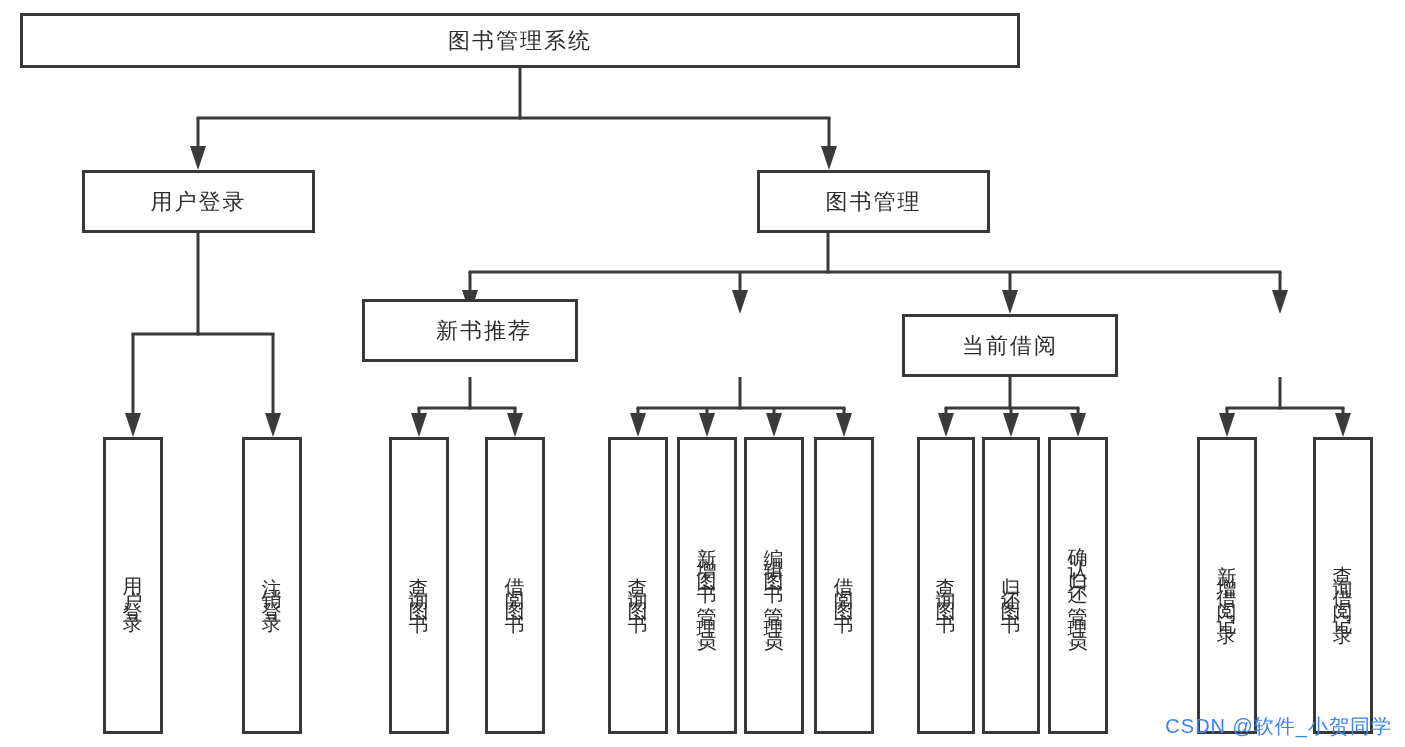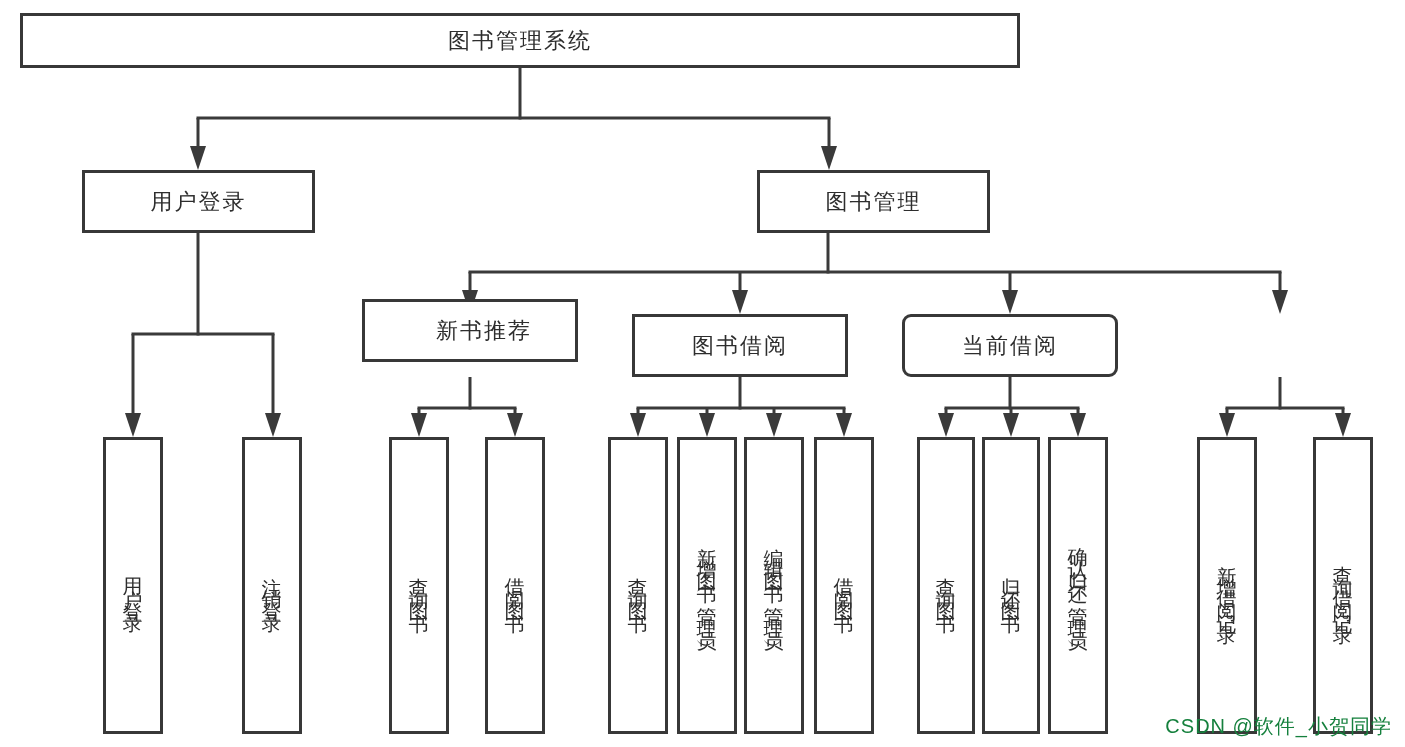--- a/index.html
+++ b/index.html
@@ -51,21 +51,21 @@
     font-size: 20px;
     letter-spacing: 12px;
     color: #2d2d2d;
     line-height: 1;
   }
   .watermark {
     position: absolute;
     right: 13px;
     top: 713px;
     font-size: 20px;
-    color: #15803d;
+    color: #3b82f6;
     letter-spacing: 1px;
     z-index: 3;
     white-space: nowrap;
     text-align: right;
   }
 </style>
 </head>
 <body>
 
 <div class="canvas">
@@ -153,24 +153,21 @@
   <div class="box" style="left:82px; top:170px; width:233px; height:63px;">
     <span class="hlabel">用户登录</span>
   </div>
   <div class="box" style="left:712px; top:170px; width:233px; height:63px;margin-left:45px;">
     <span class="hlabel">图书管理</span>
   </div>
 
   <div class="box" style="left:362px; top:299px; width:216px; height:63px;padding-left:28px;">
     <span class="hlabel">新书推荐</span>
   </div>
-  <div class="box" style="left:632px; top:314px; width:216px; height:63px;">
-    <span class="hlabel">图书借阅</span>
-  </div>
-  <div class="box" style="left:902px; top:314px; width:216px; height:63px;border-radius:9px;">
+  <div class="box" style="left:902px; top:314px; width:216px; height:63px;">
     <span class="hlabel">当前借阅</span>
   </div>
 
   <div class="box" style="left:103px; top:437px; width:60px; height:297px;">
     <span class="vlabel">用户登录</span>
   </div>
   <div class="box" style="left:242px; top:437px; width:60px; height:297px;">
     <span class="vlabel">注销登录</span>
   </div>
 

